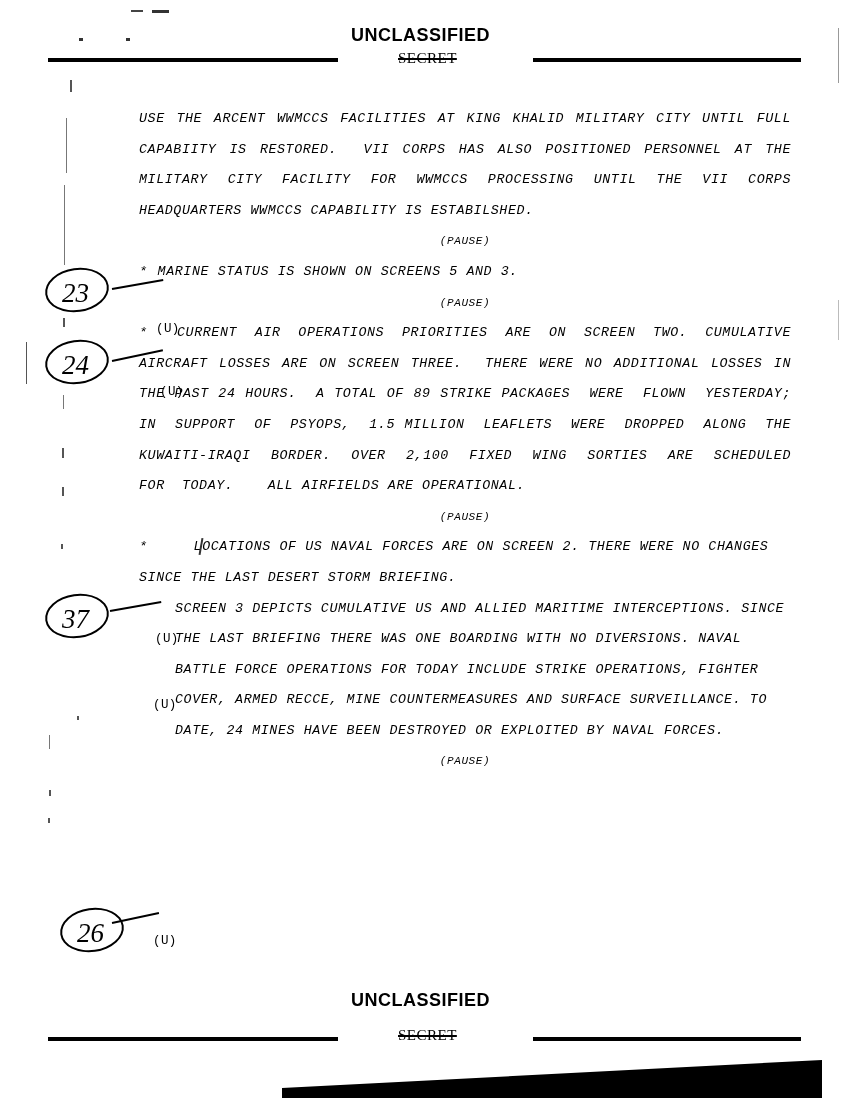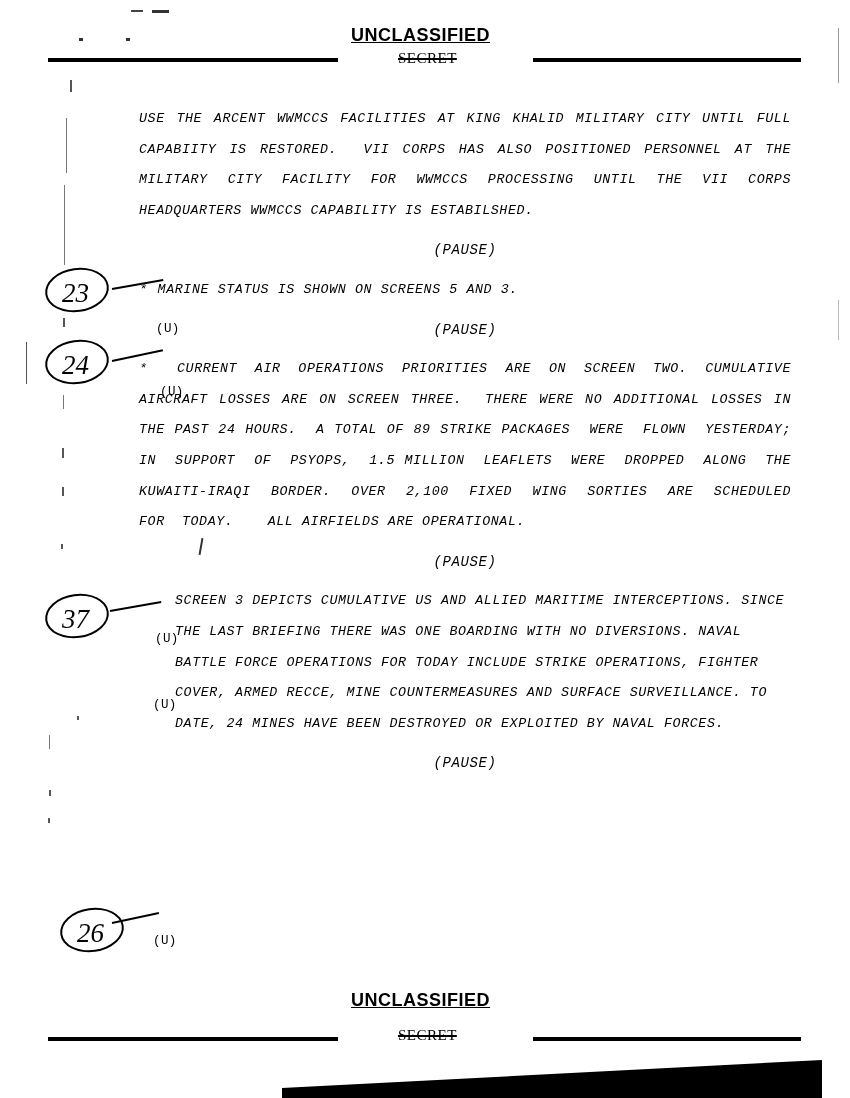--- a/index.html
+++ b/index.html
@@ -24,21 +24,20 @@
   
   .classification {
     position: absolute;
     left: 0;
     width: 841px;
     text-align: center;
     font-family: "Liberation Sans", sans-serif;
     font-weight: bold;
     font-size: 18px;
     letter-spacing: 0.5px;
-    text-decoration: underline;
   }
   #header-classification { top: 25px; }
   #footer-classification { top: 990px; }
 
   .secret-stamp {
     position: absolute;
     font-family: "Liberation Serif", serif;
     font-weight: normal;
     font-size: 15px;
     letter-spacing: 0.5px;
@@ -99,24 +98,24 @@
   .para {
     font-size: 13.3px;
     line-height: 30.6px;
     letter-spacing: 0.6px;
     text-align: justify;
     margin: 0;
     white-space: pre-wrap;
   }
   .centered {
     text-align: center;
-    font-size: 14px;
+    font-size: 11px;
     line-height: 30.6px;
     letter-spacing: 0.6px;
-    margin: 9px;
+    margin: 0;
   }
   .bullet-line {
     font-size: 13.3px;
     line-height: 30.6px;
     letter-spacing: 0.6px;
     margin: 0;
     text-align: left;
   }
   .star { margin-right: 10px; }
   .u-below {
@@ -207,20 +206,21 @@
     <p class="bullet-line"><span class="star">*</span><span>MARINE STATUS IS SHOWN ON SCREENS 5 AND 3.</span></p>
 
     <p class="centered">(PAUSE)</p>
 
     <p class="bullet-line"><span class="star">*</span></p>
 
     <p class="para" style="margin-top:-30.6px; text-indent:38px;">CURRENT  AIR  OPERATIONS  PRIORITIES  ARE  ON  SCREEN  TWO.  CUMULATIVE AIRCRAFT LOSSES ARE ON SCREEN THREE.  THERE WERE NO ADDITIONAL LOSSES IN THE PAST 24 HOURS.  A TOTAL OF 89 STRIKE PACKAGES  WERE  FLOWN  YESTERDAY;   IN  SUPPORT  OF  PSYOPS,  1.5 MILLION  LEAFLETS  WERE  DROPPED  ALONG  THE  KUWAITI-IRAQI  BORDER.  OVER  2,100  FIXED  WING  SORTIES  ARE  SCHEDULED  FOR  TODAY.    ALL AIRFIELDS ARE OPERATIONAL.</p>
 
     <p class="centered">(PAUSE)</p>
 
+    <p class="bullet-line"><span class="star">*</span><span style="display:inline-block;width:36px;"></span><span>LOCATIONS OF US NAVAL FORCES ARE ON SCREEN 2.  THERE WERE NO CHANGES SINCE THE LAST DESERT STORM BRIEFING.</span></p>
 
     <p class="bullet-line" style="padding-left:36px;"><span>SCREEN 3 DEPICTS CUMULATIVE US AND ALLIED MARITIME INTERCEPTIONS.   SINCE THE LAST BRIEFING THERE WAS ONE BOARDING WITH  NO  DIVERSIONS. NAVAL  BATTLE  FORCE  OPERATIONS  FOR  TODAY INCLUDE  STRIKE  OPERATIONS,  FIGHTER  COVER,  ARMED  RECCE,  MINE COUNTERMEASURES AND SURFACE SURVEILLANCE.  TO DATE, 24 MINES HAVE BEEN DESTROYED OR EXPLOITED BY NAVAL FORCES.</span></p>
 
     <p class="centered">(PAUSE)</p>
 
 
   </div>
 
   <div class="u-below" style="left:156px; top:322px;">(U)</div>
   <div class="u-below" style="left:160px; top:385px;">(U)</div>

